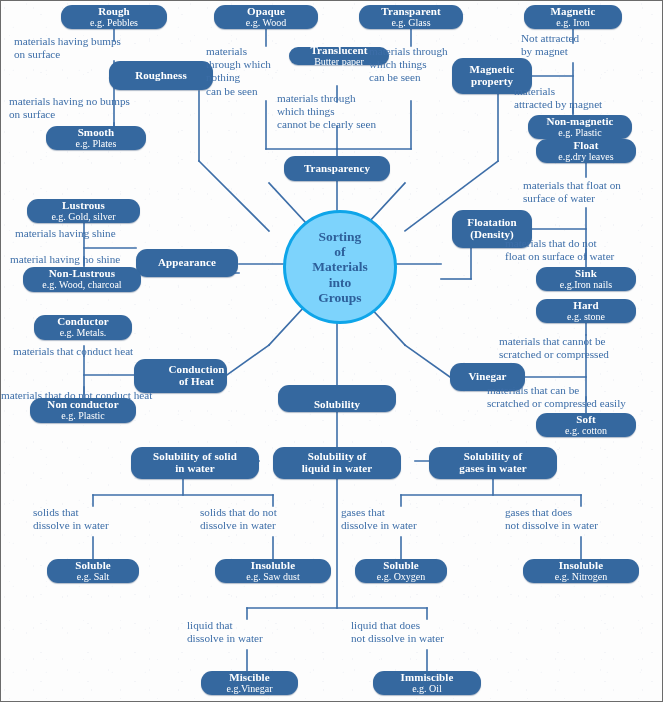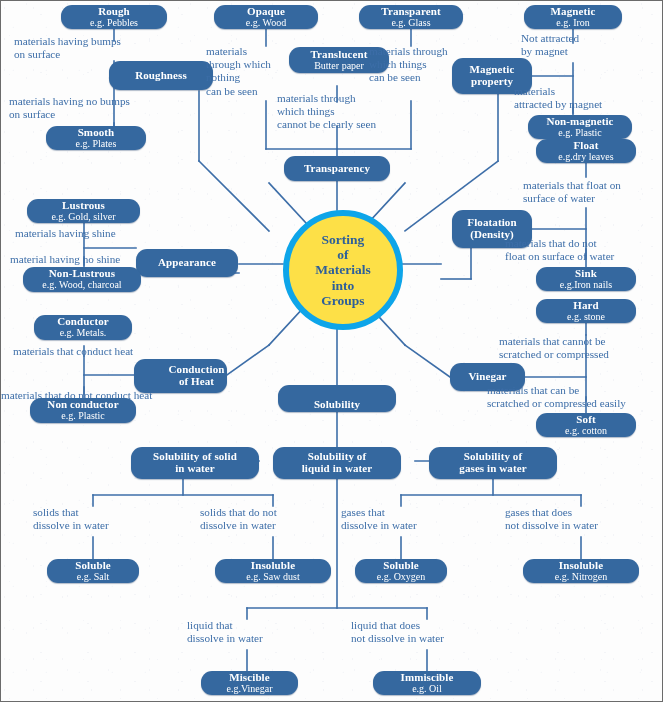--- a/index.html
+++ b/index.html
@@ -56,22 +56,22 @@
     text-align:left;
     white-space:pre;
   }
 
   
   #hub{
     position:absolute;
     left:282px;top:209px;
     width:108px;height:108px;
     border-radius:50%;
-    border:6px solid #0ea5e9;
-    background:#fde047;
+    border:3px solid #0ea5e9;
+    background:#7dd3fc;
     display:flex;align-items:center;justify-content:center;
     color:#2d5f9a;
     font-weight:bold;
     font-size:13.5px;
     line-height:1.14;
     text-align:center;
   }
 </style>
 </head>
 <body>
@@ -201,21 +201,21 @@
 
   <div class="node" style="left:213px;top:4px;width:104px;height:24px;">
     <span class="t1">Opaque</span>
     <span class="t2">e.g. Wood</span>
   </div>
   <div class="cap" style="left:205px;top:44px;width:120px;">materials
 through which
 nothing
 can be seen</div>
 
-  <div class="node two-line" style="left:288px;top:46px;width:100px;height:26px;">
+  <div class="node two-line" style="left:288px;top:46px;width:100px;height:18px;">
     <span class="t1">Translucent</span>
     <span class="t2">Butter paper</span>
   </div>
   <div class="cap" style="left:276px;top:91px;width:120px;">materials through
 which things
 cannot be clearly seen</div>
 
   <div class="node" style="left:358px;top:4px;width:104px;height:24px;">
     <span class="t1">Transparent</span>
     <span class="t2">e.g. Glass</span>

